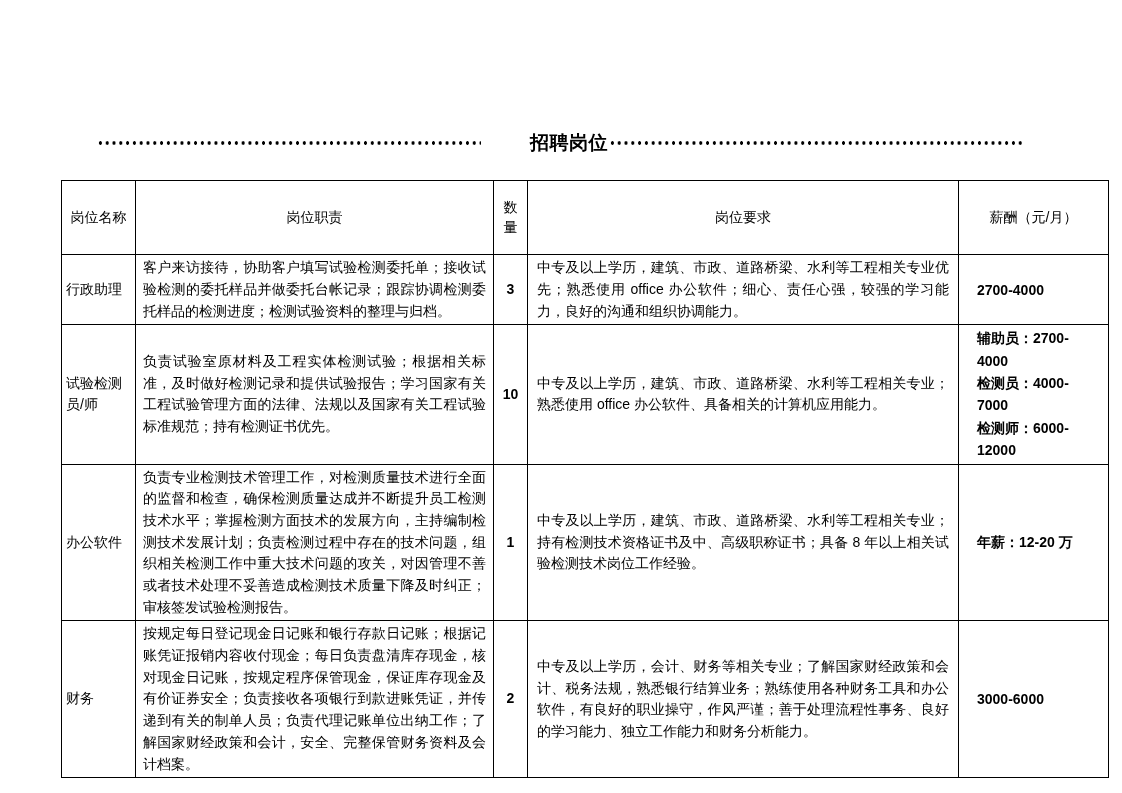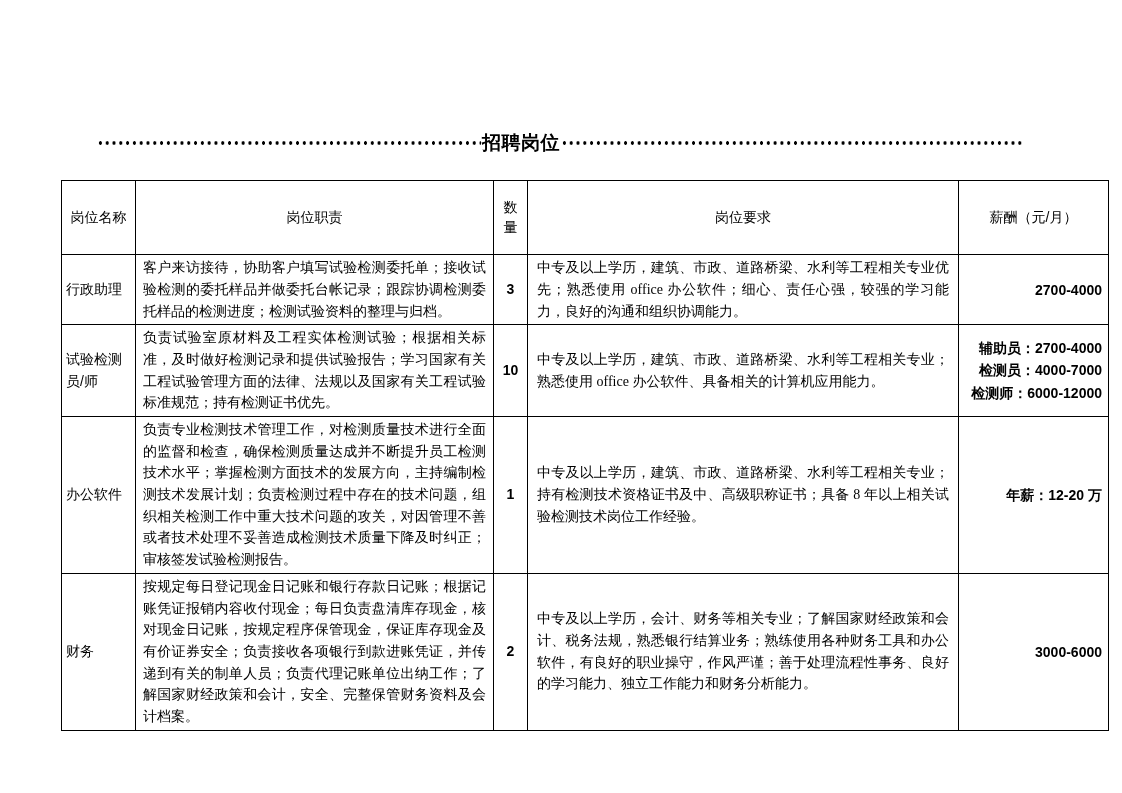--- a/index.html
+++ b/index.html
@@ -16,21 +16,21 @@
     height: 10px; align-self: center;
     background-image: radial-gradient(circle, #000 1.6px, transparent 1.9px);
     background-size: 6.8px 10px;
     background-repeat: repeat-x;
     background-position: left center;
   }
   .dots-left  { width: 384px; }
   .dots-right { flex: 1; }
   .title-text {
     font-size: 19px; font-weight: bold; letter-spacing: 0.5px;
-    padding: 0 1px; white-space: nowrap;
+    padding: 0 1px; white-space: nowrap; margin-left: 48px;
   }
 
   
   table.jobs-table {
     position: absolute; left: 61px; top: 180px; width: 1047px;
     border-collapse: collapse; table-layout: fixed;
     font-size: 14px; line-height: 1.55;
   }
   .jobs-table th, .jobs-table td {
     border: 1px solid #000; vertical-align: middle;
@@ -47,23 +47,23 @@
 
   tr.hdr   { height: 42px; }
   tr.row-1 { height: 62px; }
   tr.row-2 { height: 79px; }
   tr.row-3 { height: 146px; }
   tr.row-4 { height: 153px; }
 
   td.name-cell  { text-align: left; padding: 2px 4px; }
   td.duty-cell  { text-align: justify; margin-top: 12px; }
   td.count-cell { text-align: center; font-weight: 600; padding: 2px 2px; }
-  td.req-cell   { text-align: justify; padding: 2px 9px; font-family: Liberation Serif, serif; }
-  td.salary-cell{ text-align: right; white-space: pre-line; font-weight: 600;
-                  padding: 2px 6px; line-height: 1.6; }
+  td.req-cell   { text-align: justify; padding: 2px 9px; }
+  td.salary-cell{ text-align: left; white-space: pre-line; font-weight: 600;
+                  padding: 2px 18px; line-height: 1.6; }
 </style>
 </head>
 <body>
 
 <div class="title-row">
   <span class="dots dots-left"></span>
   <span class="title-text">招聘岗位</span>
   <span class="dots dots-right"></span>
 </div>
 

